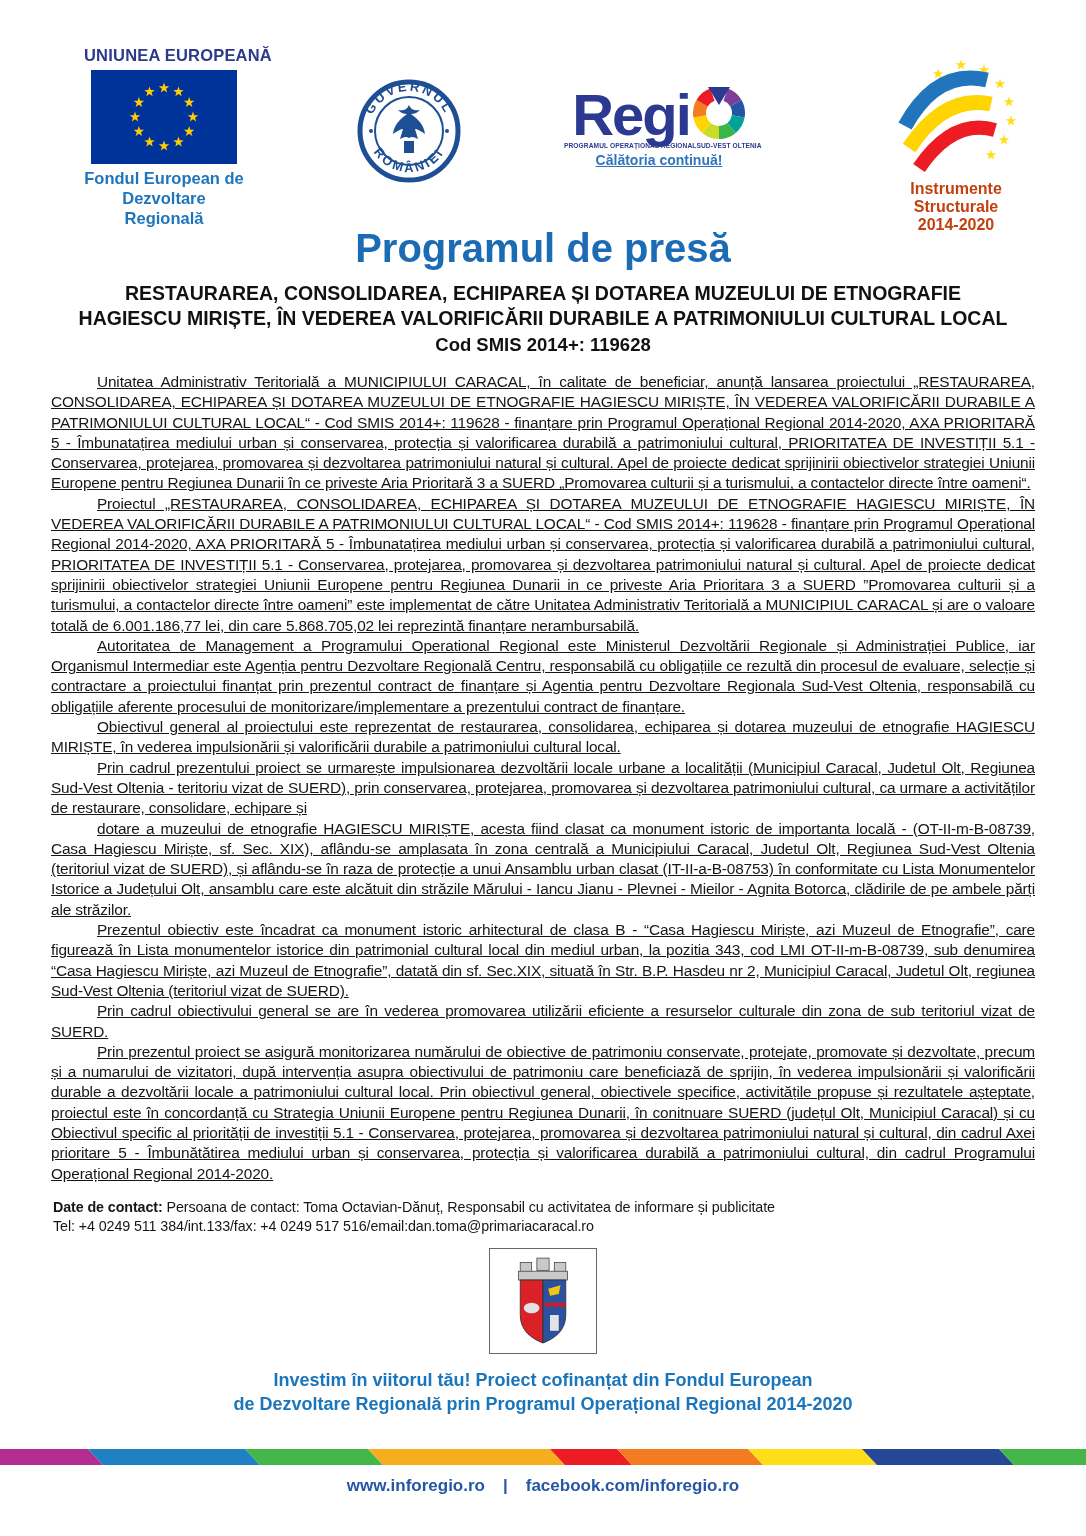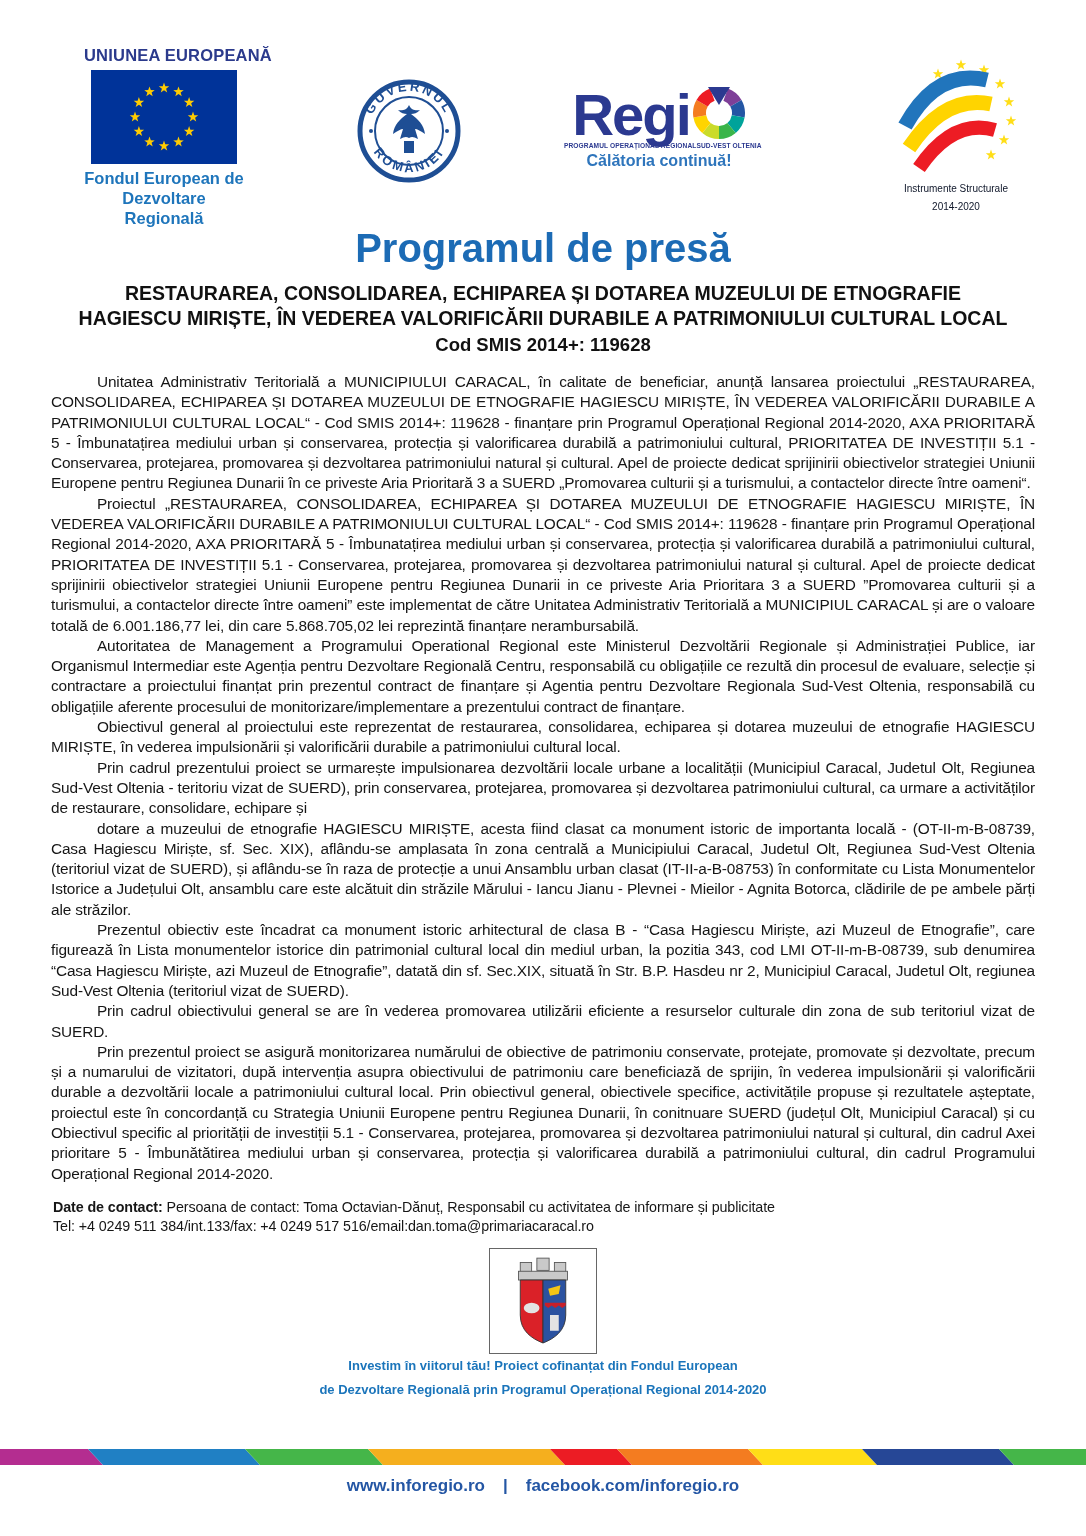--- a/index.html
+++ b/index.html
@@ -17,37 +17,37 @@
   .eu-block{position:absolute;left:84px;top:46px;width:160px;text-align:center;}
   .eu-title{font-size:16.5px;font-weight:bold;color:#2b3a8c;letter-spacing:.2px;white-space:nowrap;}
   .eu-flag{display:block;margin:5px auto 4px auto;}
   .eu-caption{font-size:16.5px;font-weight:bold;color:#1e75bb;line-height:20px;}
   .gov-block{position:absolute;left:357px;top:79px;}
   .regio-block{position:absolute;left:564px;top:86px;width:190px;text-align:center;}
   .regio-word{display:flex;align-items:flex-end;justify-content:center;gap:2px;}
   .regio-text{font-size:58px;line-height:50px;font-weight:bold;color:#2b3990;letter-spacing:-2px;}
   .regio-subs{display:flex;justify-content:space-between;margin-top:2px;}
   .regio-sub{font-size:6.6px;font-weight:bold;color:#2b3990;letter-spacing:.1px;white-space:nowrap;}
-  .regio-tagline{font-size:16px;font-weight:bold;color:#2e75bc;margin-top:3px;}
+  .regio-tagline{font-size:14px;font-weight:bold;color:#2e75bc;margin-top:3px;text-decoration:underline;}
   .instr-block{position:absolute;left:866px;top:56px;width:180px;text-align:center;}
-  .instr-caption{font-size:10px;font-weight:normal;color:#0f172a;line-height:18px;margin-top:2px;}
+  .instr-caption{font-size:16px;font-weight:bold;color:#c2410c;line-height:18px;margin-top:2px;}
   
   .doc-title{text-align:center;font-size:40px;font-weight:bold;color:#1c6bb5;margin:4px 0 10px 0;}
   .doc-subtitle{width:990px;margin:0 auto;text-align:center;font-size:19.5px;font-weight:bold;color:#111;line-height:25px;}
   .cod-smis{text-align:center;font-size:18.5px;font-weight:bold;color:#111;margin-top:3px;}
   
-  .body-text{width:984px;margin:16px auto 0 auto;font-size:15.4px;line-height:20.3px;text-align:justify;letter-spacing:-.15px;}
+  .body-text{width:984px;margin:16px auto 0 auto;font-size:15.4px;line-height:20.3px;text-align:justify;letter-spacing:-.15px;text-decoration:underline;}
   .body-text p{margin:0;text-indent:46px;}
   
   .contact{margin:14px 0 0 53px;font-size:14.3px;line-height:19px;color:#161616;letter-spacing:-.1px;}
   .contact b{font-weight:bold;}
   
   .coa-box{width:88px;margin:12px auto 0 auto;border:1px solid #666;padding:6px 9px;display:flex;justify-content:center;background:#fff;}
   
-  .footer-lines{text-align:center;color:#1b75bb;font-size:13px;font-weight:bold;line-height:24px;}
+  .footer-lines{text-align:center;color:#1b75bb;font-size:18px;font-weight:bold;line-height:24px;margin-top:14px;}
   .bottom-bar{position:absolute;left:0;top:1449px;width:1086px;}
   .stripe{display:block;}
   .footer-links{display:flex;justify-content:center;gap:18px;margin-top:11px;font-size:17px;font-weight:bold;color:#2456a4;}
   .footer-links .sep{color:#2456a4;}
 </style>
 </head>
 <body>
 
 <div class="page">
 

